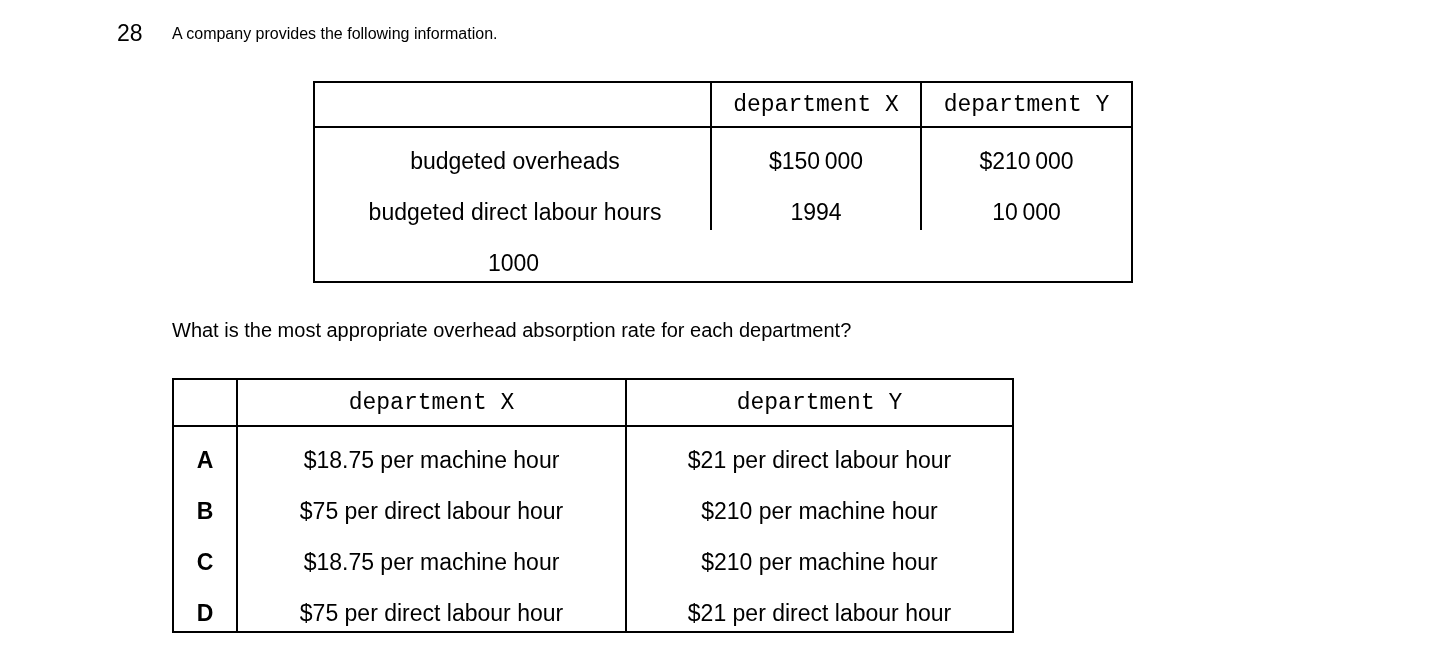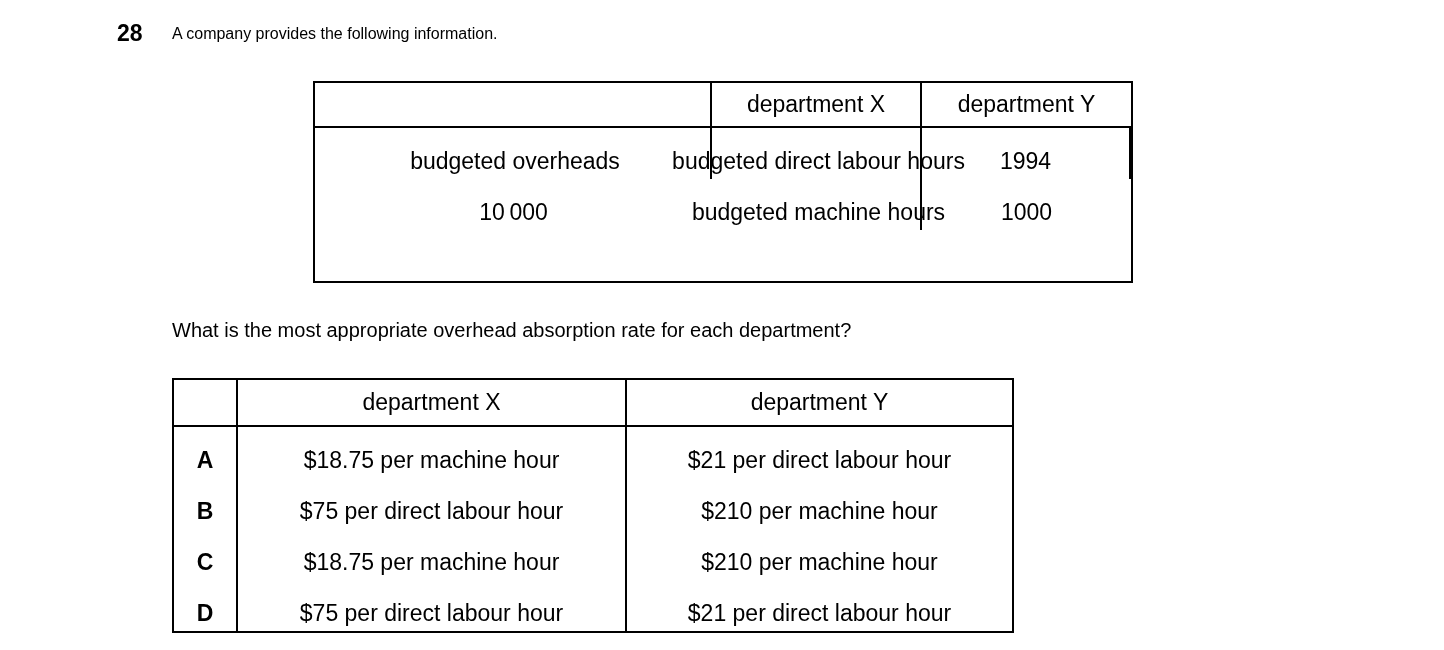--- a/index.html
+++ b/index.html
@@ -7,42 +7,42 @@
     width: 1444px; height: 650px;
     background: #ffffff;
     color: #000000;
     font-family: "Liberation Sans", "DejaVu Sans", sans-serif;
     position: relative;
     overflow: hidden;
   }
   .abs { position: absolute; }
 
   
-  #qnum   { left: 117px; top: 20px; font-size: 23px; line-height: 27px; font-weight: bold; text-align: center; }
+  #qnum   { left: 117px; top: 20px; font-size: 23px; line-height: 27px; font-weight: normal; text-align: center; }
   #qintro { left: 172px; top: 20px; font-size: 16px; line-height: 27px; }
   #prompt { left: 172px; top: 317px; font-size: 20px; line-height: 27px; }
 
   
   .grid-table {
     position: absolute;
     display: grid;
     border: 2px solid #000;
     background: #fff;
     font-size: 23px;
     box-sizing: border-box;
   }
   .cell {
     display: flex;
     align-items: center;
     justify-content: center;
     box-sizing: border-box;
     white-space: nowrap;
   }
   .cell.vline  { border-right: 2px solid #000; }
-  .cell.hline  { border-bottom: 2px solid #000; }
+  .cell.hline  { border-bottom: 2px solid #000; font-family: Liberation Mono, monospace; }
   .cell.left   { justify-content: center; padding-left: 5px; }
   .cell.bold   { font-weight: bold; }
   
   .cell.off > span { position: relative; top: 8px; }
 
   
   #info-table {
     left: 313px; top: 81px;
     width: 820px; height: 202px;
     grid-template-columns: 397px 210px 209px;
@@ -69,34 +69,37 @@
   <div class="cell vline hline">
     <span>department X</span>
   </div>
   <div class="cell hline">
     <span>department Y</span>
   </div>
 
   <div class="cell left vline off">
       <span>budgeted overheads</span>
     </div>
+  <div class="cell vline off">
+      <span>$150 000</span>
+    </div>
+  <div class="cell off">
+      <span>$210 000</span>
+    </div>
 
   <div class="cell left vline off">
       <span>budgeted direct labour hours</span>
     </div>
   <div class="cell vline off">
       <span>1994</span>
     </div>
   <div class="cell off">
       <span>10 000</span>
     </div>
 
-  <div class="cell left vline off">
-      <span>budgeted machine hours</span>
-    </div>
   <div class="cell off">
       <span>1000</span>
     </div>
 </div>
 
 <div class="abs" id="prompt">What is the most appropriate overhead absorption rate for each department?</div>
 
 <div class="grid-table" id="options-table">
 
   <div class="cell vline hline"></div>

